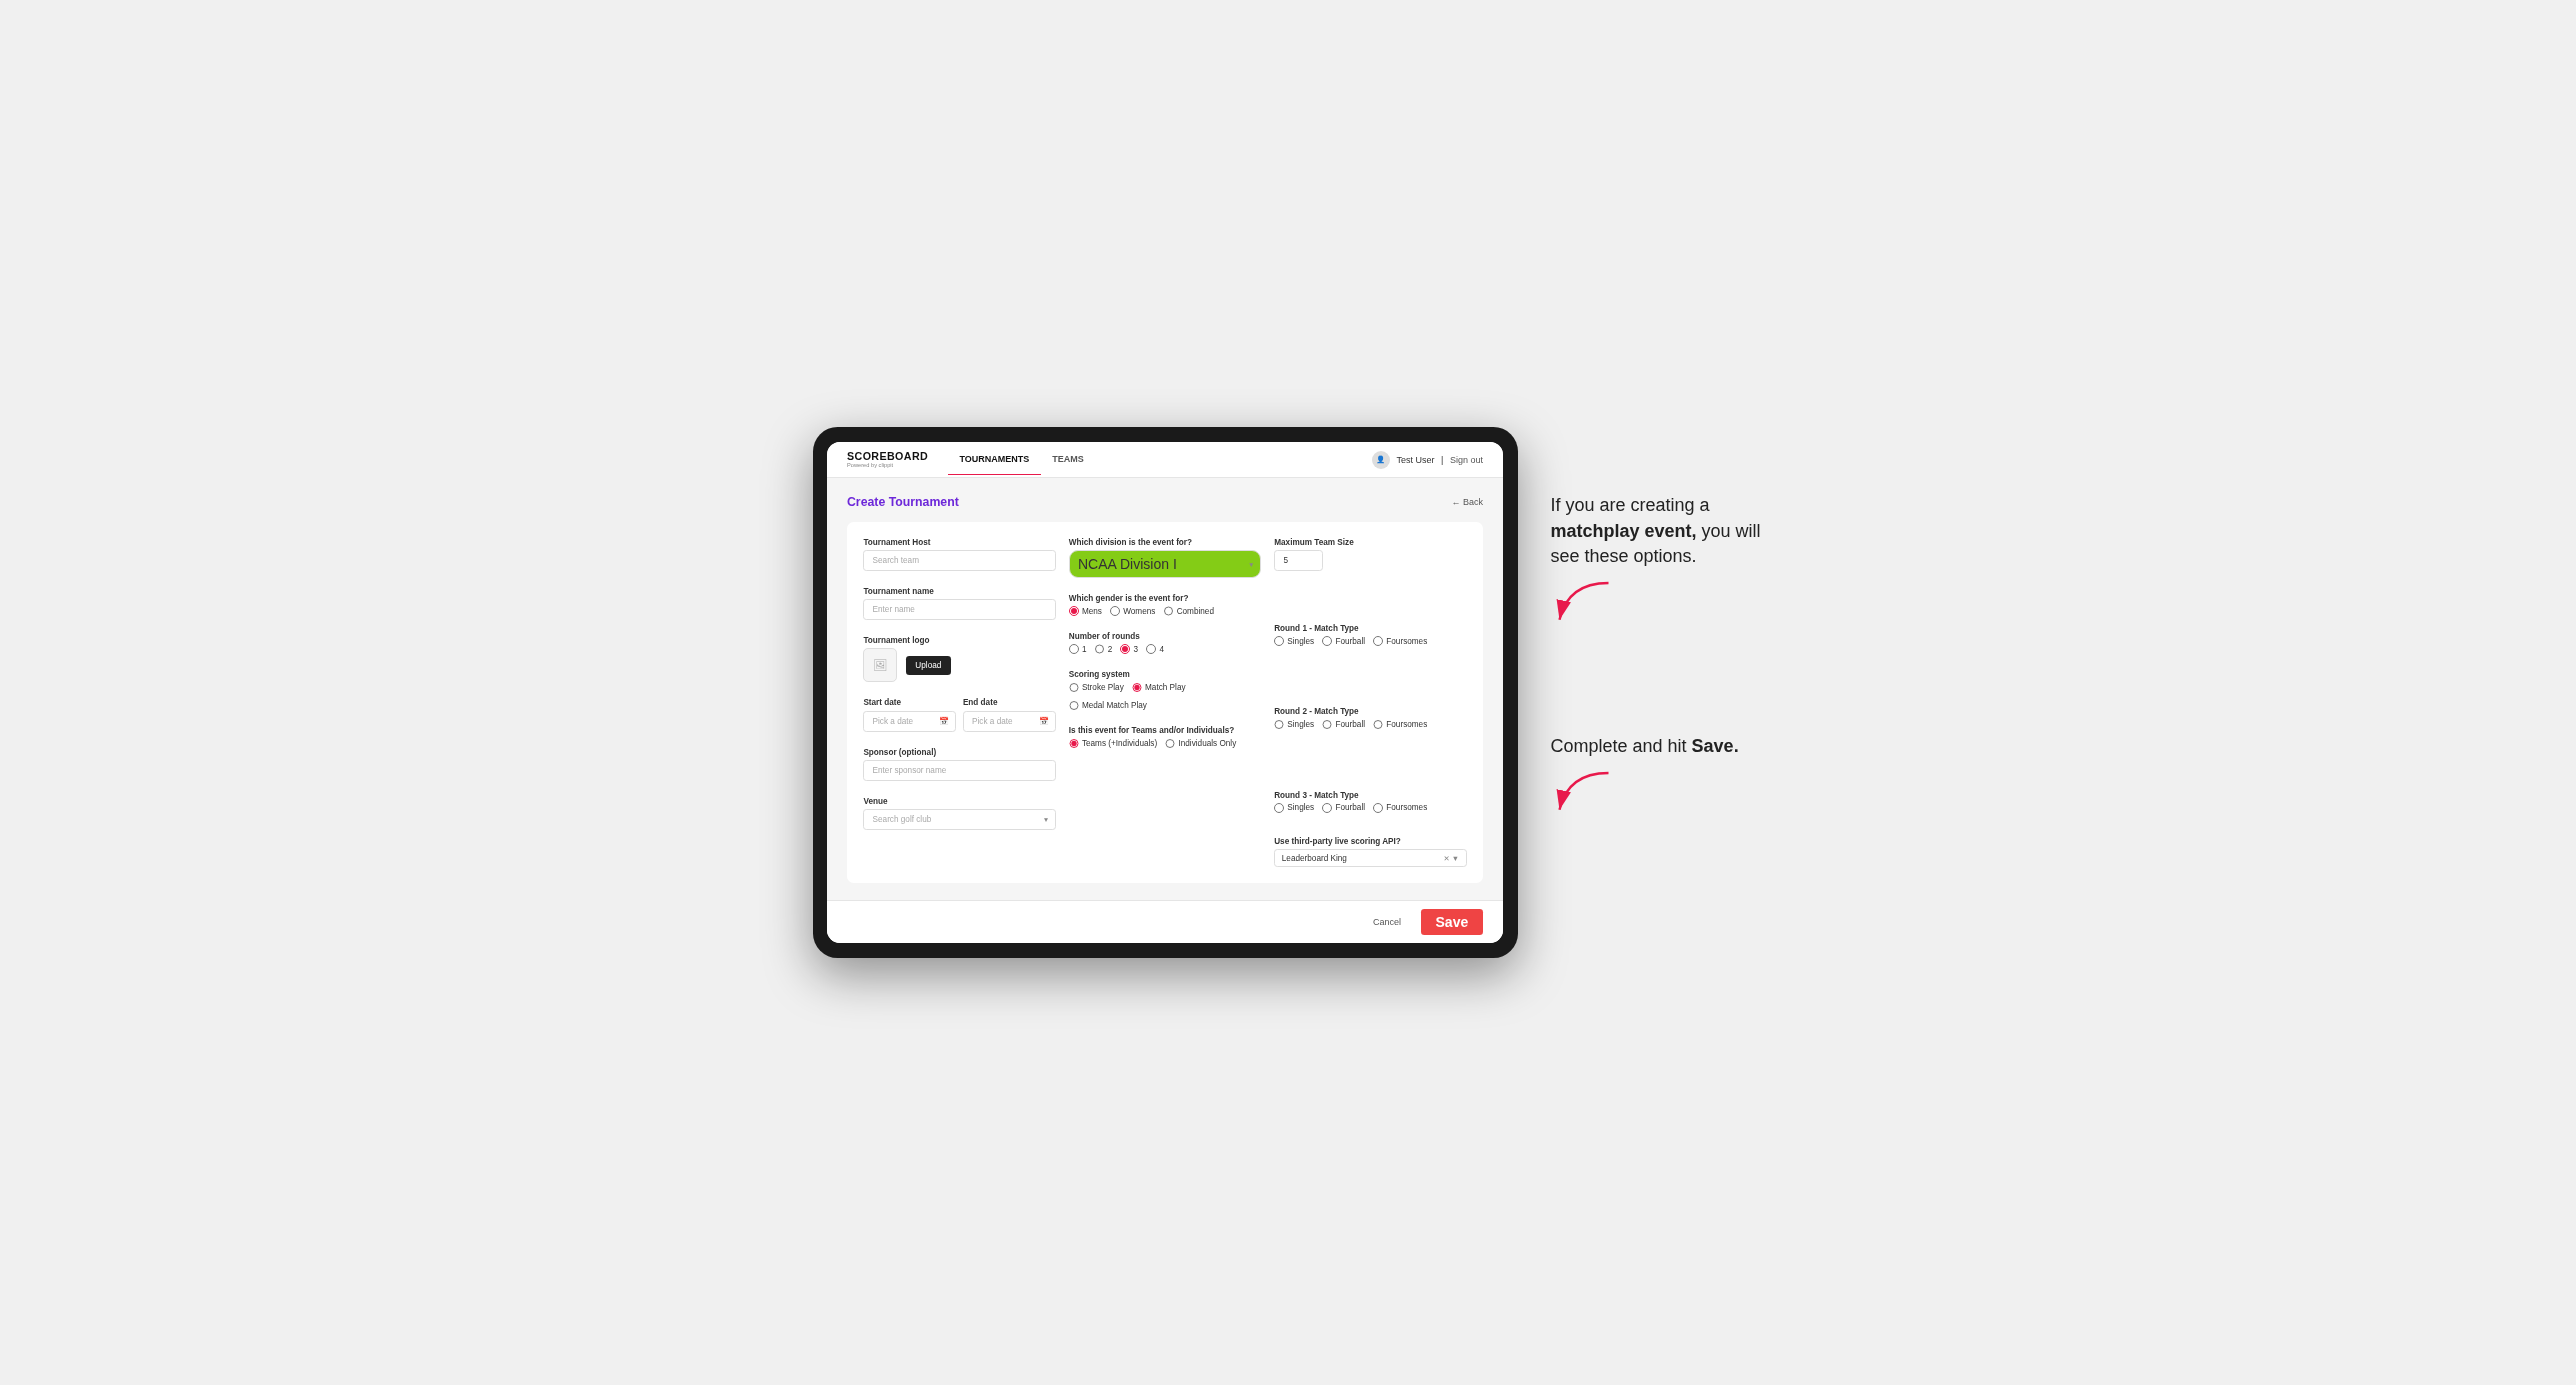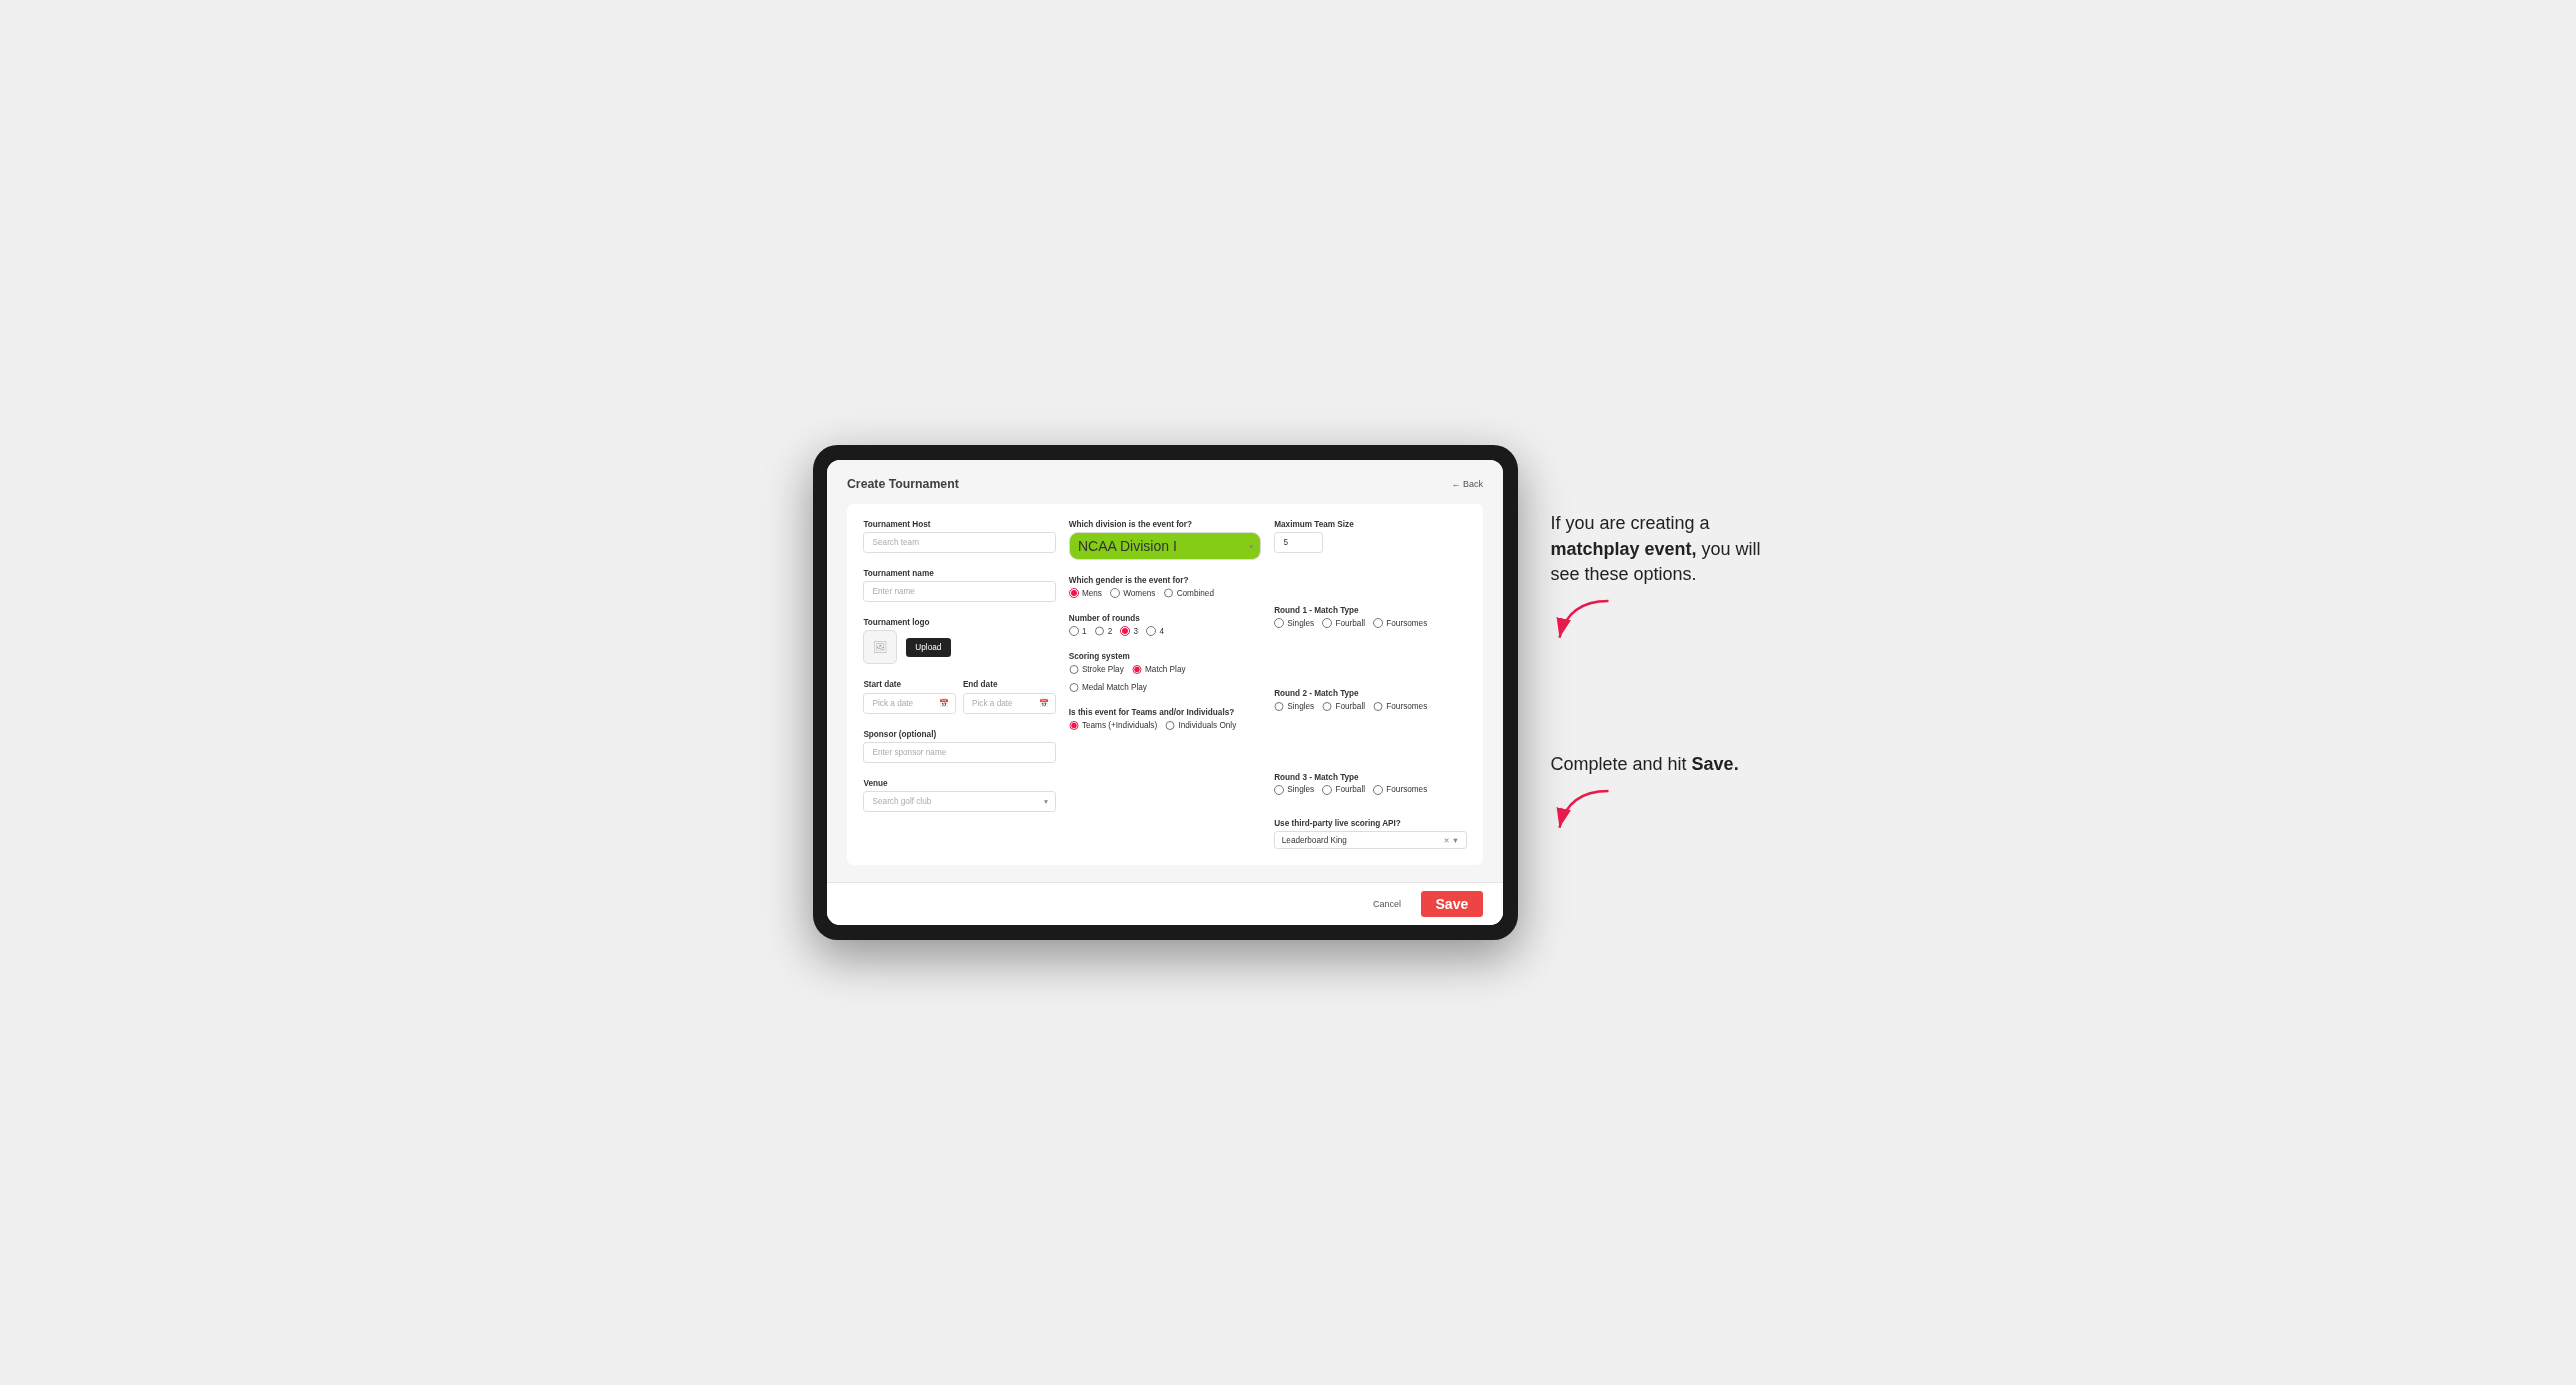--- a/index.html
+++ b/index.html
@@ -110,21 +110,21 @@
     }
     .page-header {
       display: flex;
       align-items: center;
       justify-content: space-between;
       margin-bottom: 13px;
     }
     .page-title {
       font-size: 12.3px;
       font-weight: 600;
-      color: #404040;
+      color: #6d28d9;
     }
     .back-btn {
       font-size: 9px;
       color: #555;
       cursor: pointer;
       display: flex;
       align-items: center;
       gap: 3.3px;
     }
     
@@ -326,20 +326,38 @@
     }
   </style>
 </head>
 <body>
 
 <div class="page-wrapper">
 
   <div class="tablet-frame">
     <div class="tablet-screen">
 
+      <div class="navbar">
+        <div class="navbar-left">
+          <div class="brand">
+            <span class="brand-name">SCOREBOARD</span>
+            <span class="brand-sub">Powered by clippit</span>
+          </div>
+          <div class="nav-links">
+            <div class="nav-link active">TOURNAMENTS</div>
+            <div class="nav-link">TEAMS</div>
+          </div>
+        </div>
+        <div class="navbar-right">
+          <div class="user-avatar">👤</div>
+          <span>Test User</span>
+          <span>|</span>
+          <span class="sign-out">Sign out</span>
+        </div>
+      </div>
 
       <div class="main-content">
         <div class="page-header">
           <span class="page-title">Create Tournament</span>
           <span class="back-btn">← Back</span>
         </div>
 
         <div class="form-grid">
 
           <div class="form-col">

